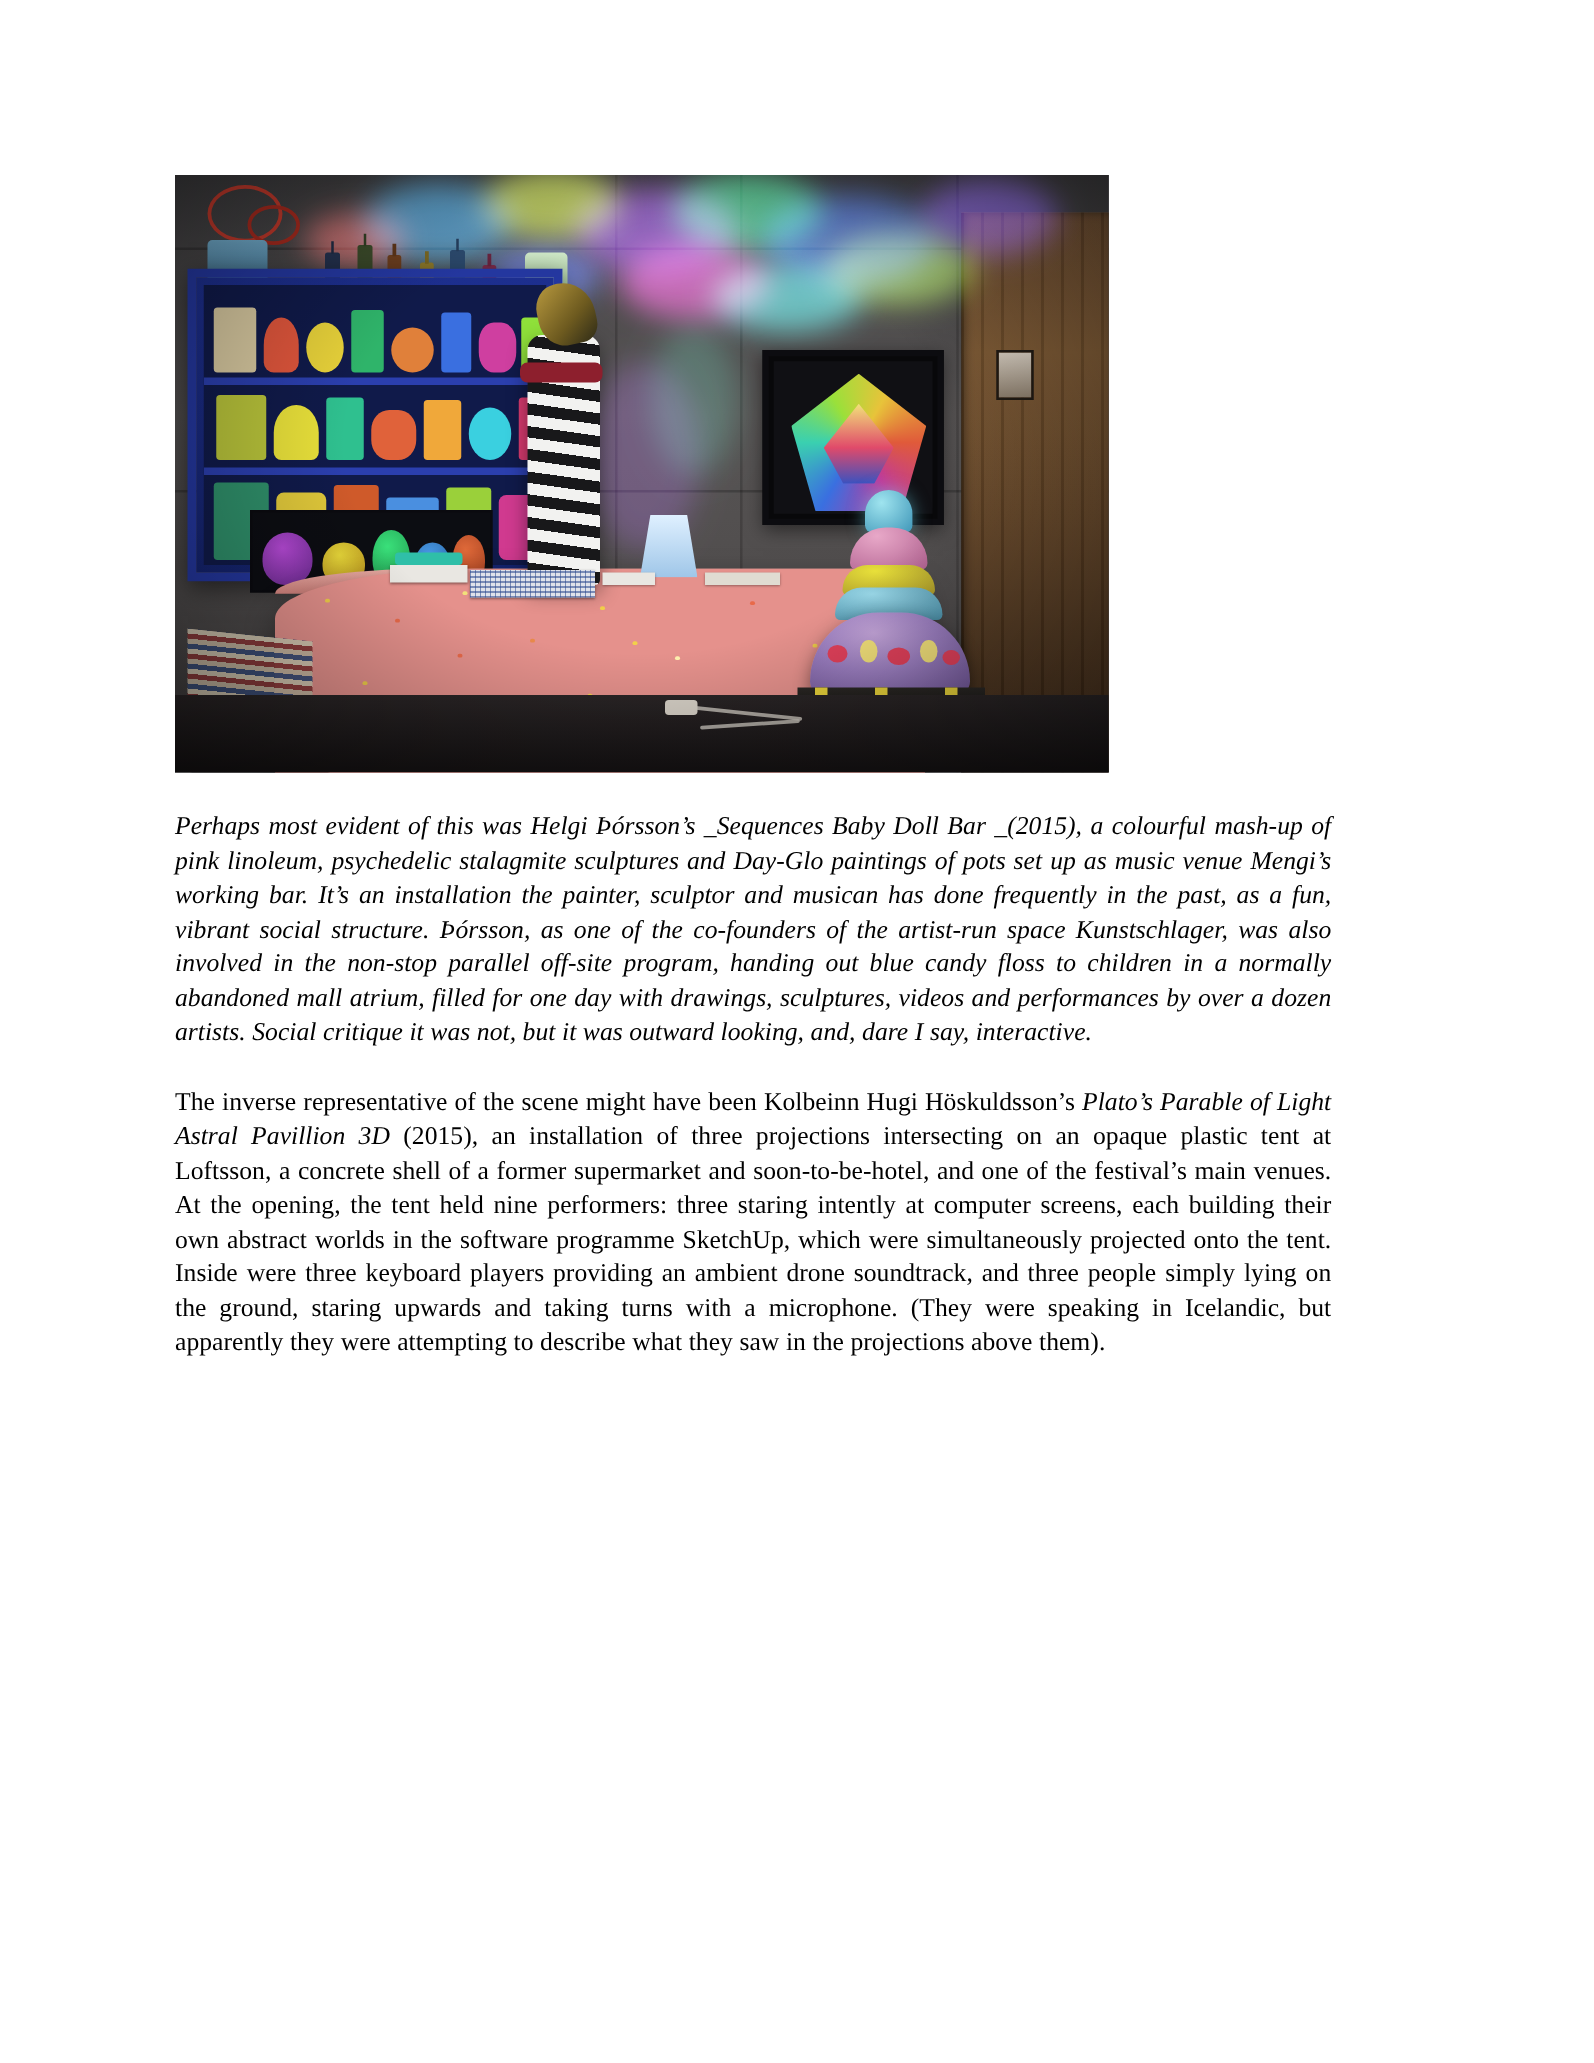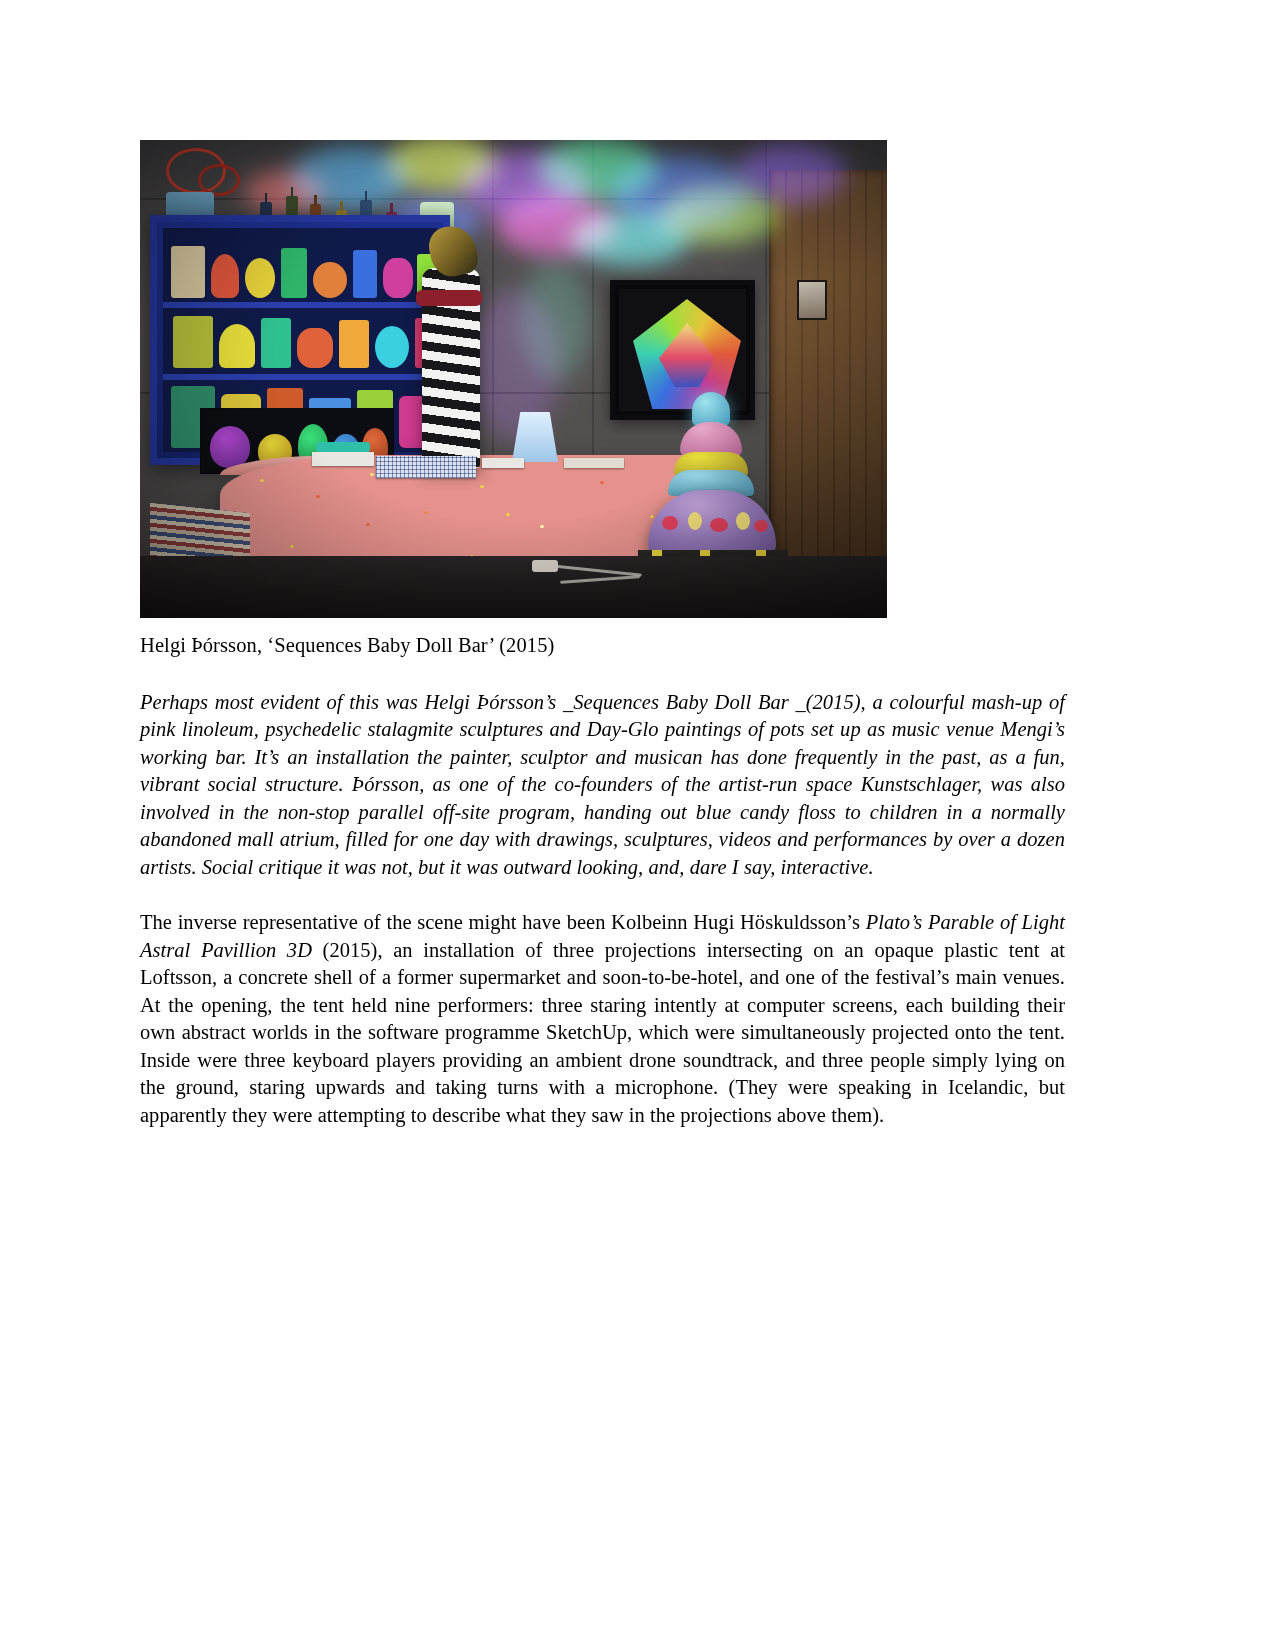--- a/index.html
+++ b/index.html
@@ -392,21 +392,20 @@
 
         <div class="floor"></div>
         <div class="cable" style="left:392px; top:428px; width:110px; transform:rotate(6deg);"></div>
         <div class="cable" style="left:420px; top:438px; width:80px; transform:rotate(-4deg);"></div>
         <div class="obj" style="left:392px; top:420px; width:26px; height:12px; background:#d8d2c8;"></div>
 
         <div class="vignette"></div>
       </div>
     </div>
 
-    <div class="fig-caption">Helgi Þórsson, ‘Sequences Baby Doll Bar’ (2015)</div>
 
     <p class="body-par">
       <span>Perhaps most evident of this was Helgi Þórsson’s _Sequences Baby Doll Bar _(2015), a colourful mash-up of pink linoleum, psychedelic stalagmite sculptures and Day-Glo paintings of pots set up as music venue Mengi’s working bar. It’s an installation the painter, sculptor and musican has done frequently in the past, as a fun, vibrant social structure. Þórsson, as one of the co-founders of the artist-run space Kunstschlager, was also involved in the non-stop parallel off-site program, handing out blue candy floss to children in a normally abandoned mall atrium, filled for one day with drawings, sculptures, videos and performances by over a dozen artists. Social critique it was not, but it was outward looking, and, dare I say, interactive.</span>
     </p>
 
     <p class="body-par">
       <span>The inverse representative of the scene might have been Kolbeinn Hugi Höskuldsson’s </span><span class="it">Plato’s Parable of Light Astral Pavillion 3D</span><span> (2015), an installation of three projections intersecting on an opaque plastic tent at Loftsson, a concrete shell of a former supermarket and soon-to-be-hotel, and one of the festival’s main venues. At the opening, the tent held nine performers: three staring intently at computer screens, each building their own abstract worlds in the software programme SketchUp, which were simultaneously projected onto the tent. Inside were three keyboard players providing an ambient drone soundtrack, and three people simply lying on the ground, staring upwards and taking turns with a microphone. (They were speaking in Icelandic, but apparently they were attempting to describe what they saw in the projections above them).</span>
     </p>
 
   </div>

